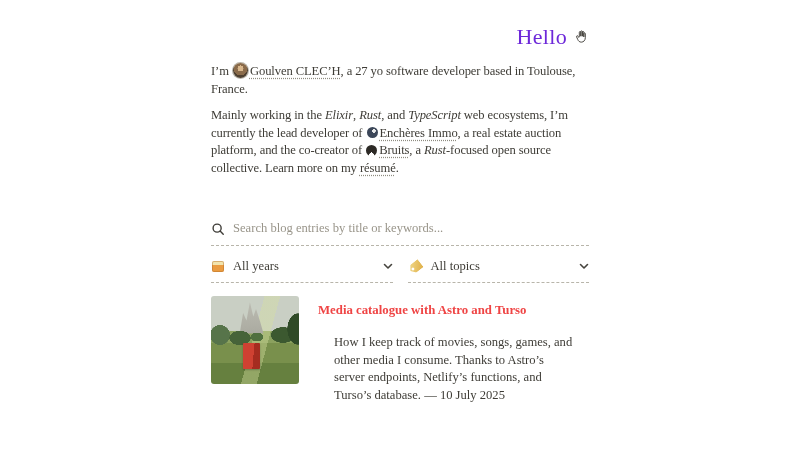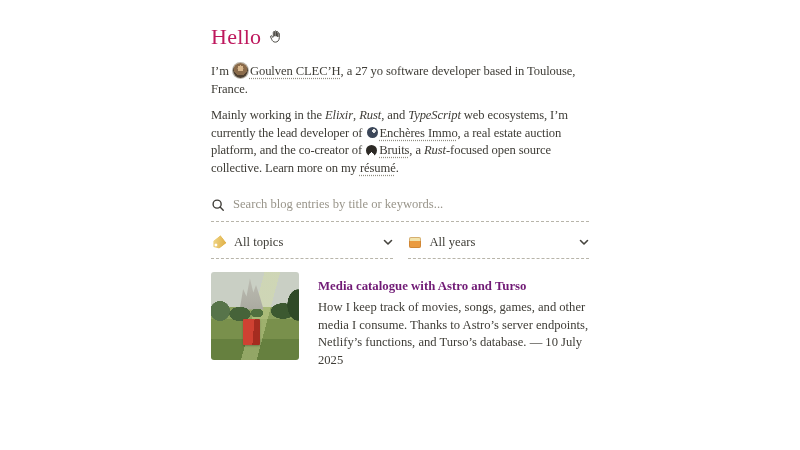--- a/index.html
+++ b/index.html
@@ -6,22 +6,22 @@
   html, body { margin:0; padding:0; }
   body {
     width:800px; height:450px; overflow:hidden;
     background:#ffffff; color:#3e3c36;
     font-family:"Liberation Serif","DejaVu Serif",serif;
   }
   .page { width:378px; margin:0 auto; padding-top:24px; }
 
   h1.title {
     font-size:22px; font-weight:400; letter-spacing:.3px;
-    margin:0 0 13px; color:#be185d;
-    display:flex; align-items:center; gap:7px;
+    margin:0 0 13px; color:#6d28d9;
+    display:flex; align-items:center; gap:7px;justify-content:flex-end;
   }
   p.rich { font-size:12.6px; line-height:17.5px; margin:0 0 9px; letter-spacing:-0.1px; }
   em { font-style:italic; }
   .lnk {
     text-decoration:underline dotted #8f8c80;
     text-underline-offset:2.5px; cursor:pointer;text-align:center;
   }
 
   
   .ii { display:inline-block; vertical-align:-2px; margin:0 2px 0 1px; }
@@ -48,21 +48,21 @@
   }
   .ii-cal {
     width:12px; height:11px; border-radius:2px; vertical-align:-1px;
     background:linear-gradient(180deg,#f2e4ad 0 32%, #ea9b40 32% 100%);
     box-shadow:inset 0 0 0 1px rgba(180,110,40,.45);
   }
 
   
   .search-row {
     display:flex; align-items:center; gap:8px;
-    margin-top:20px; padding-bottom:9px;
+    margin-top:44px; padding-bottom:9px;
     border-bottom:1px dashed #b8b5aa;
   }
   .search-row .sicon { flex:none; display:flex; }
   input.search {
     flex:1; border:0; outline:0; background:transparent; padding:0;
     font-family:inherit; font-size:12.6px; color:#3e3c36;
   }
   input.search::placeholder { color:#99958a; }
 
   
@@ -76,22 +76,22 @@
 
   
   .entries { margin-top:13px; }
   .entry { display:flex; gap:19px; margin-bottom:20px; cursor:pointer; }
   .thumb {
     flex:none; width:88px; height:88px; border-radius:3px;
     position:relative; overflow:hidden;
   }
   .tl { position:absolute; display:block; }
   .entry-text { flex:1; padding-top:7px; }
-  .entry-title { font-weight:700; font-size:12.8px; margin:0 0 5px; color:#701a75; }
-  .entry-desc  { font-size:12.6px; line-height:17.5px; margin:0; }
+  .entry-title { font-weight:700; font-size:12.8px; margin:0 0 5px; color:#ef4444; }
+  .entry-desc  { font-size:12.6px; line-height:17.5px; margin:16px; }
 
   
   .thumb-park {
     background:
       linear-gradient(105deg, transparent 0 48%, rgba(214,224,160,.4) 48% 62%, transparent 62%),
       linear-gradient(180deg,#c9cfc4 0 40%, #8ba15e 40% 53%, #79904c 53% 76%, #66803f 76% 100%);
   }
   .thumb-park::before { 
     content:""; position:absolute; left:28%; top:4%; width:34px; height:34px;
     background:linear-gradient(180deg,#bdbdb3,#aaaaa0);
@@ -135,31 +135,31 @@
       <svg width="14" height="14" viewBox="0 0 16 16" fill="none" stroke="#3f3d38" stroke-width="1.6" stroke-linecap="round">
         <circle cx="7" cy="7" r="4.6"></circle>
           <path d="M10.4 10.4 L14 14"></path>
       </svg>
     </span>
     <input class="search" type="text" placeholder="Search blog entries by title or keywords..." style="">
   </div>
 
   <div class="filters">
     <div class="filter">
-      <span class="ii ii-tag"></span>
-      <span>All topics</span>
+      <span class="ii ii-cal"></span>
+      <span>All years</span>
       <span class="chev">
         <svg width="10" height="7" viewBox="0 0 10 7" fill="none" stroke="#46443e" stroke-width="1.6" stroke-linecap="round" stroke-linejoin="round">
             <path d="M1.5 1.5 L5 5 L8.5 1.5"></path>
           </svg>
       </span>
     </div>
     <div class="filter">
-      <span class="ii ii-cal"></span>
-      <span>All years</span>
+      <span class="ii ii-tag"></span>
+      <span>All topics</span>
       <span class="chev">
         <svg width="10" height="7" viewBox="0 0 10 7" fill="none" stroke="#46443e" stroke-width="1.6" stroke-linecap="round" stroke-linejoin="round">
             <path d="M1.5 1.5 L5 5 L8.5 1.5"></path>
           </svg>
       </span>
     </div>
   </div>
 
   <div class="entries">
   <div class="entry">

